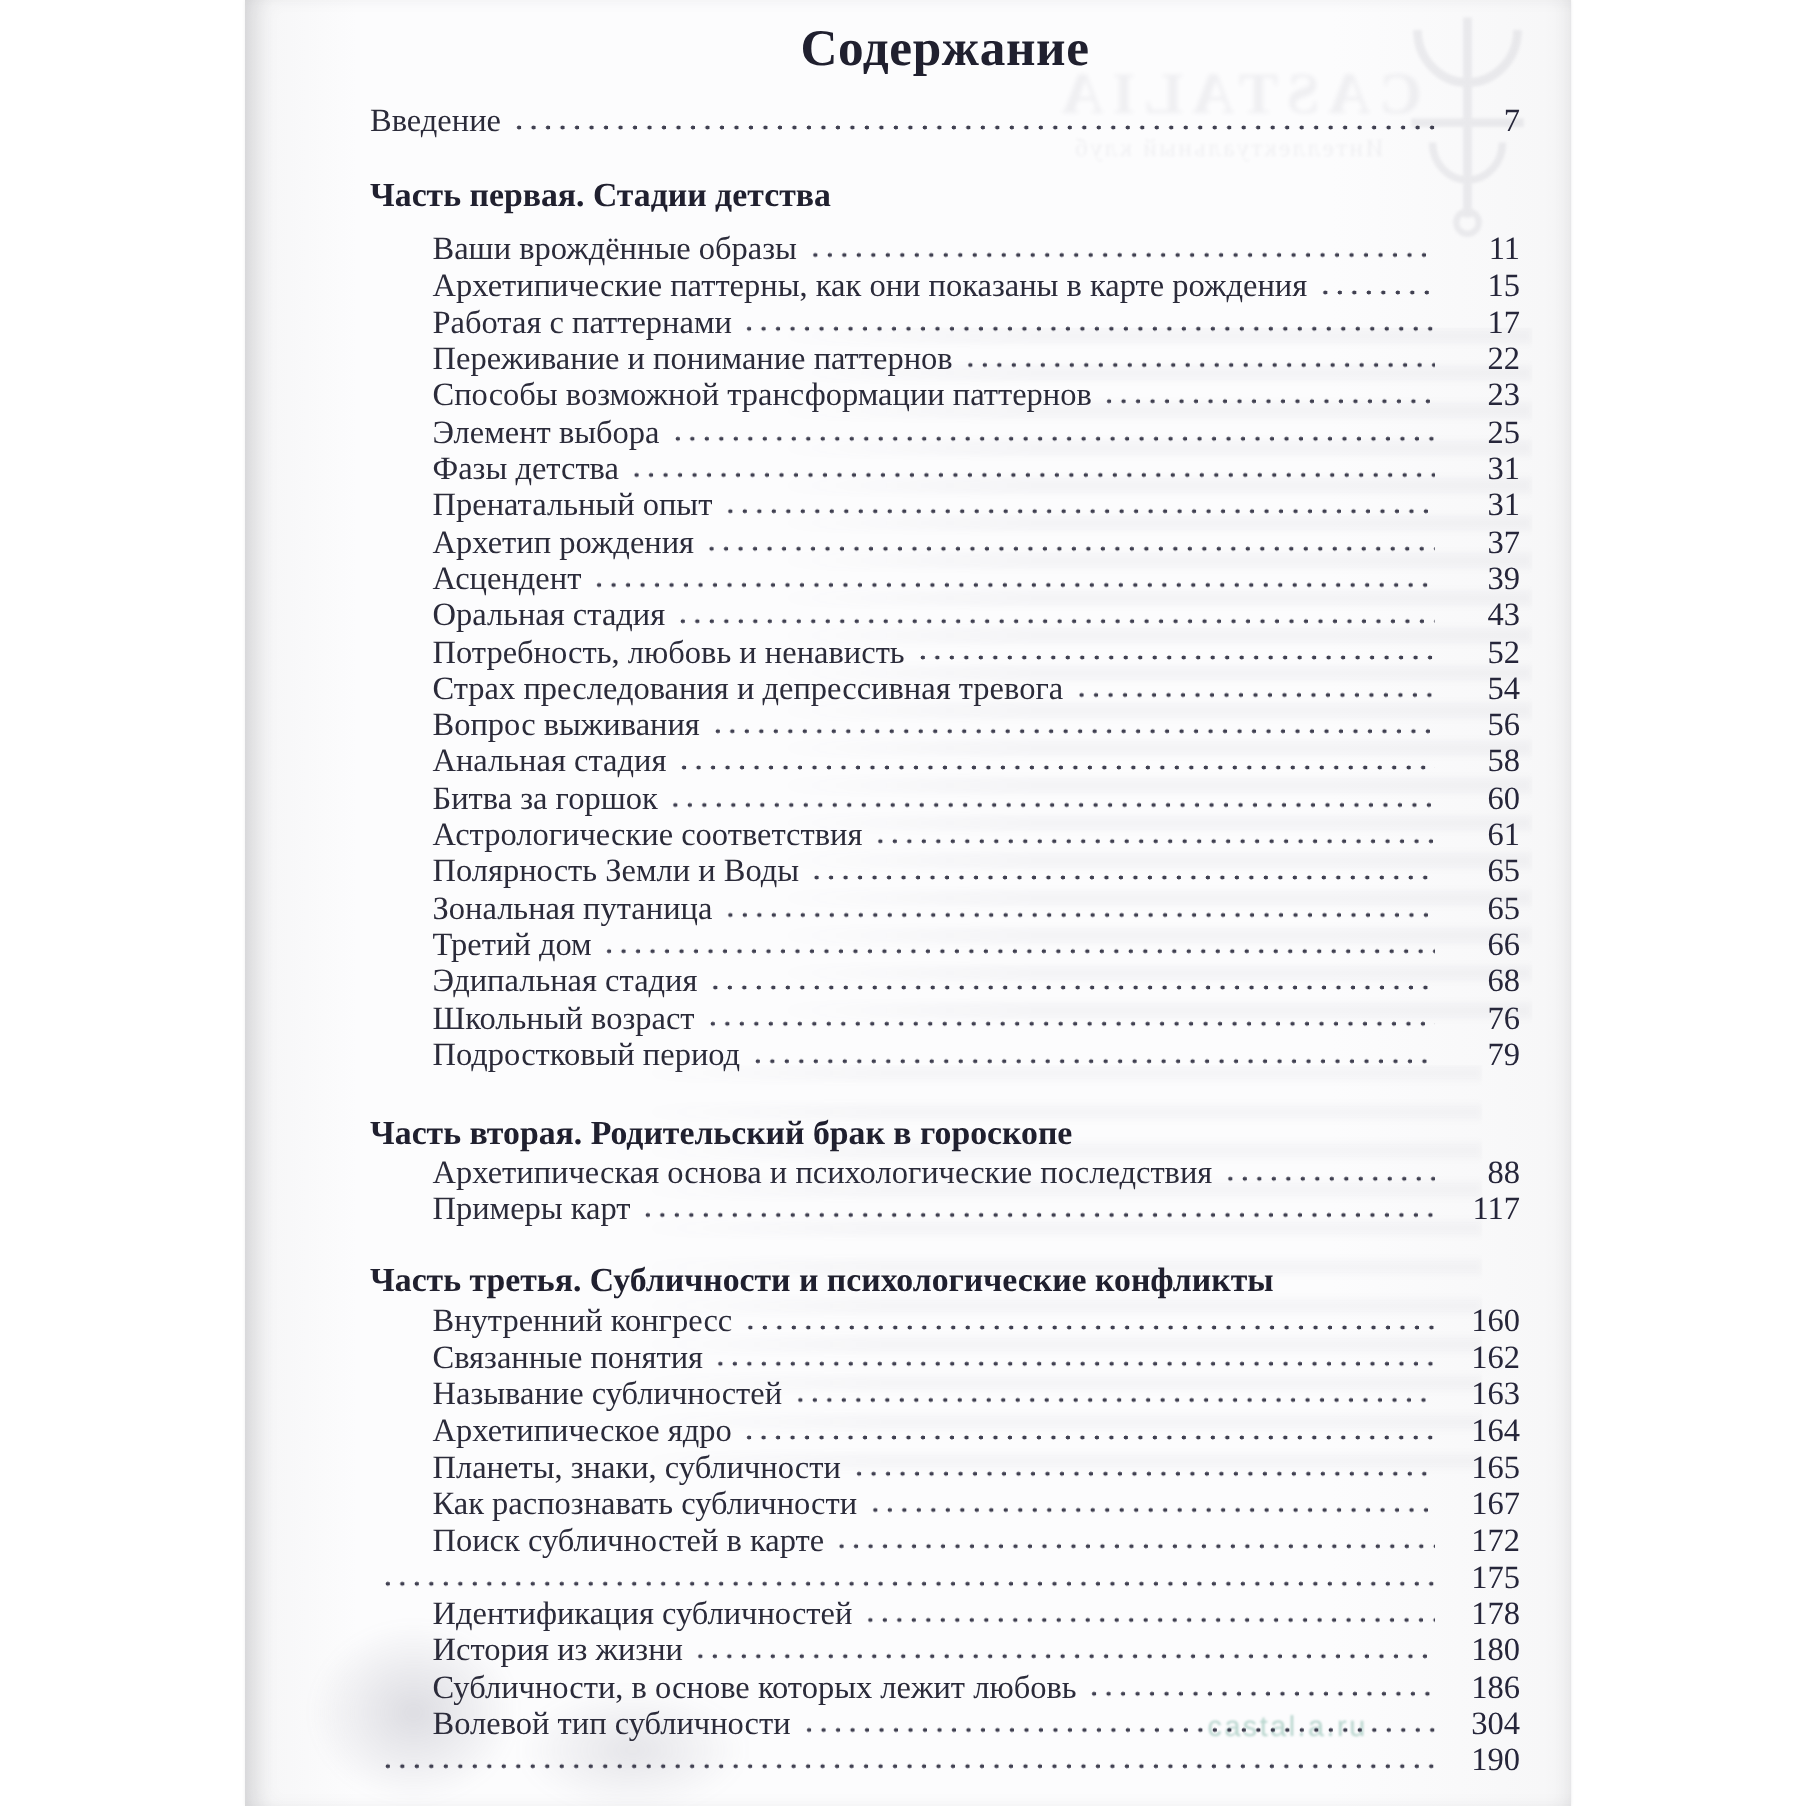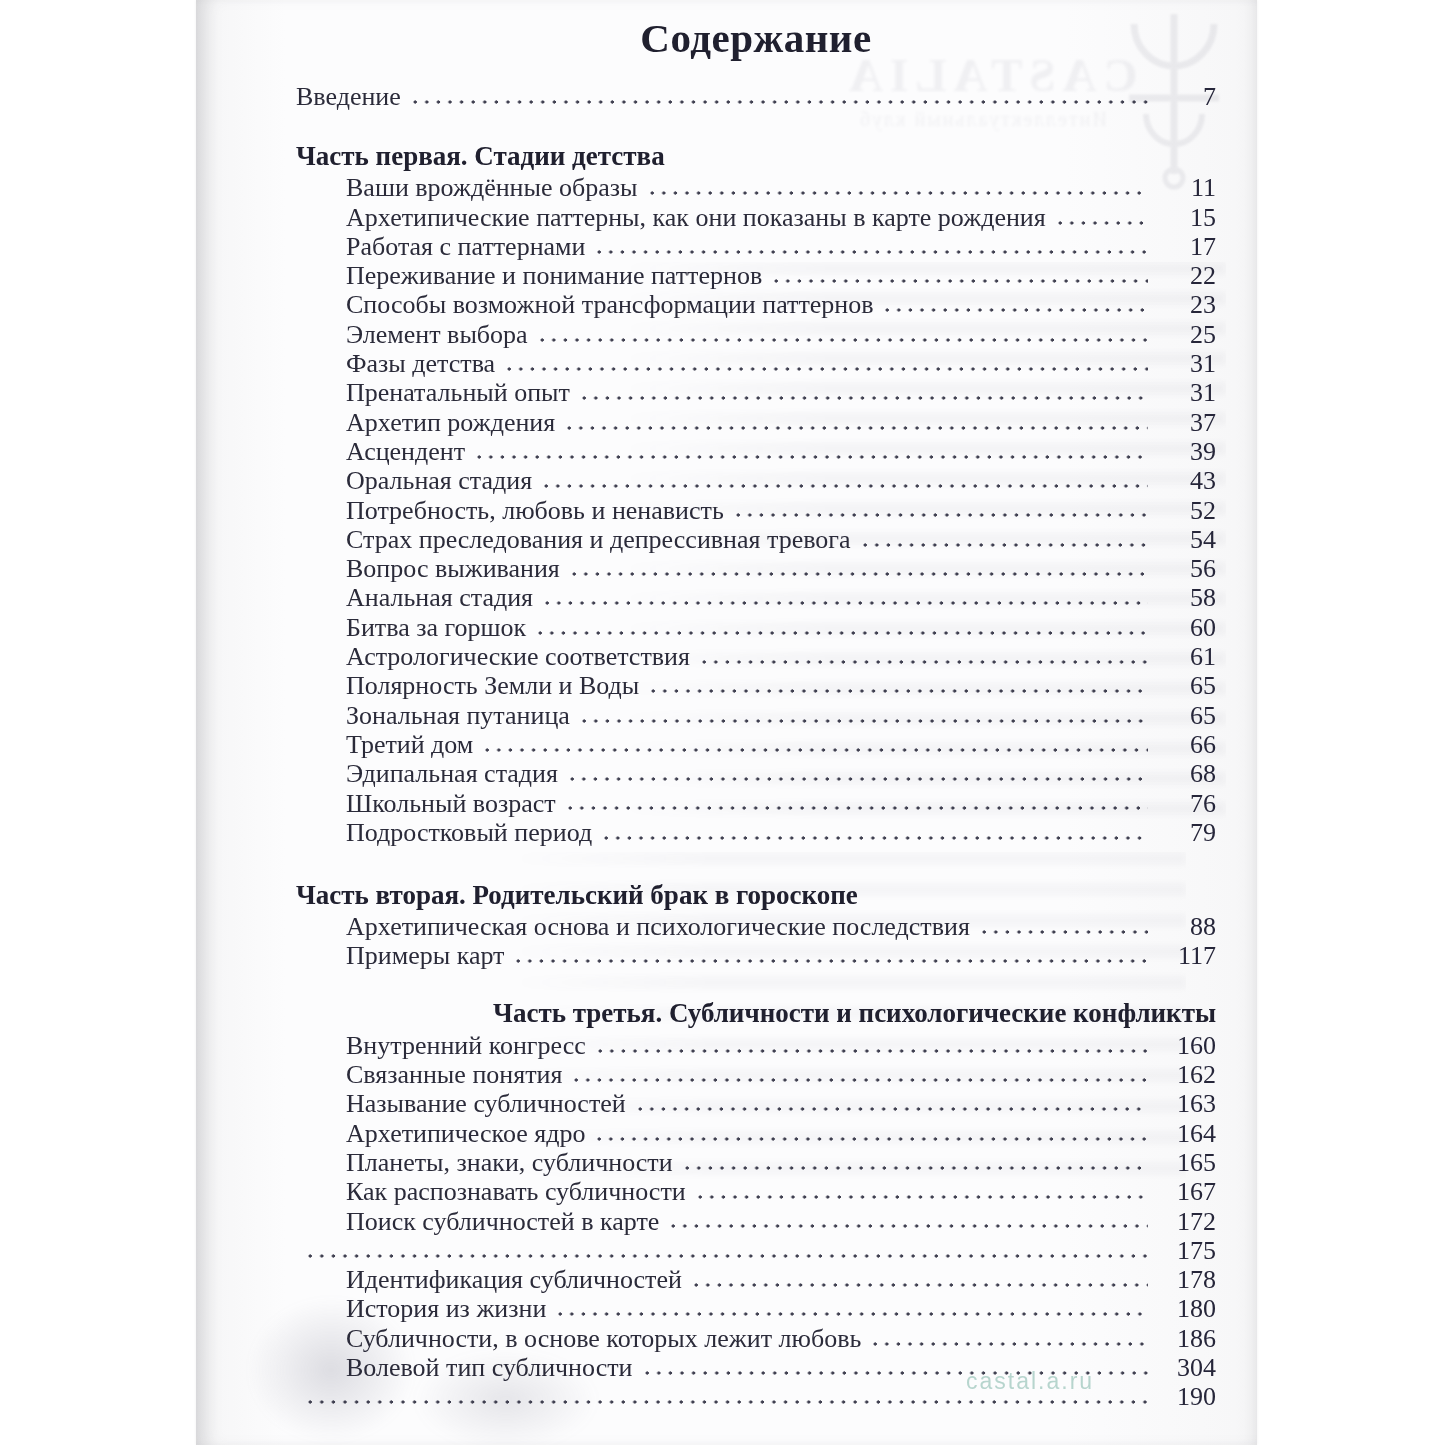--- a/index.html
+++ b/index.html
@@ -77,25 +77,25 @@
     background-size:11.6px 4.4px;background-repeat:repeat-x;
     background-position:left calc(100% - 7px);
   }
   .row .pagenum{flex:0 0 58px;text-align:right;white-space:nowrap;color:#26263a;}
   h2.section-heading{
     margin:0;font-size:27px;font-weight:bold;color:#20202f;line-height:31px;
   }
   .toc-section{margin:0;}
   .section-items .row .label{padding-left:50px;}
   #sections .toc-section:nth-child(1){margin-top:30px;}
-  #sections .toc-section:nth-child(1) h2{margin-bottom:1px;}
+  #sections .toc-section:nth-child(1) h2{margin-bottom:12px;}
   #sections .toc-section:nth-child(2){margin-top:33px;}
   #sections .toc-section:nth-child(2) h2{margin-bottom:1px;}
   #sections .toc-section:nth-child(3){margin-top:27px;}
-  #sections .toc-section:nth-child(3) h2{margin-bottom:2px;text-align:right;}
+  #sections .toc-section:nth-child(3) h2{margin-bottom:2px;}
 </style>
 </head>
 <body>
 
 <div class="photo">
   <div class="book-page">
 
     <div class="bleed bleed-brand">CASTALIA</div>
     <div class="bleed bleed-tagline">Интеллектуальный клуб</div>
     <div class="bleed bleed-logo">

